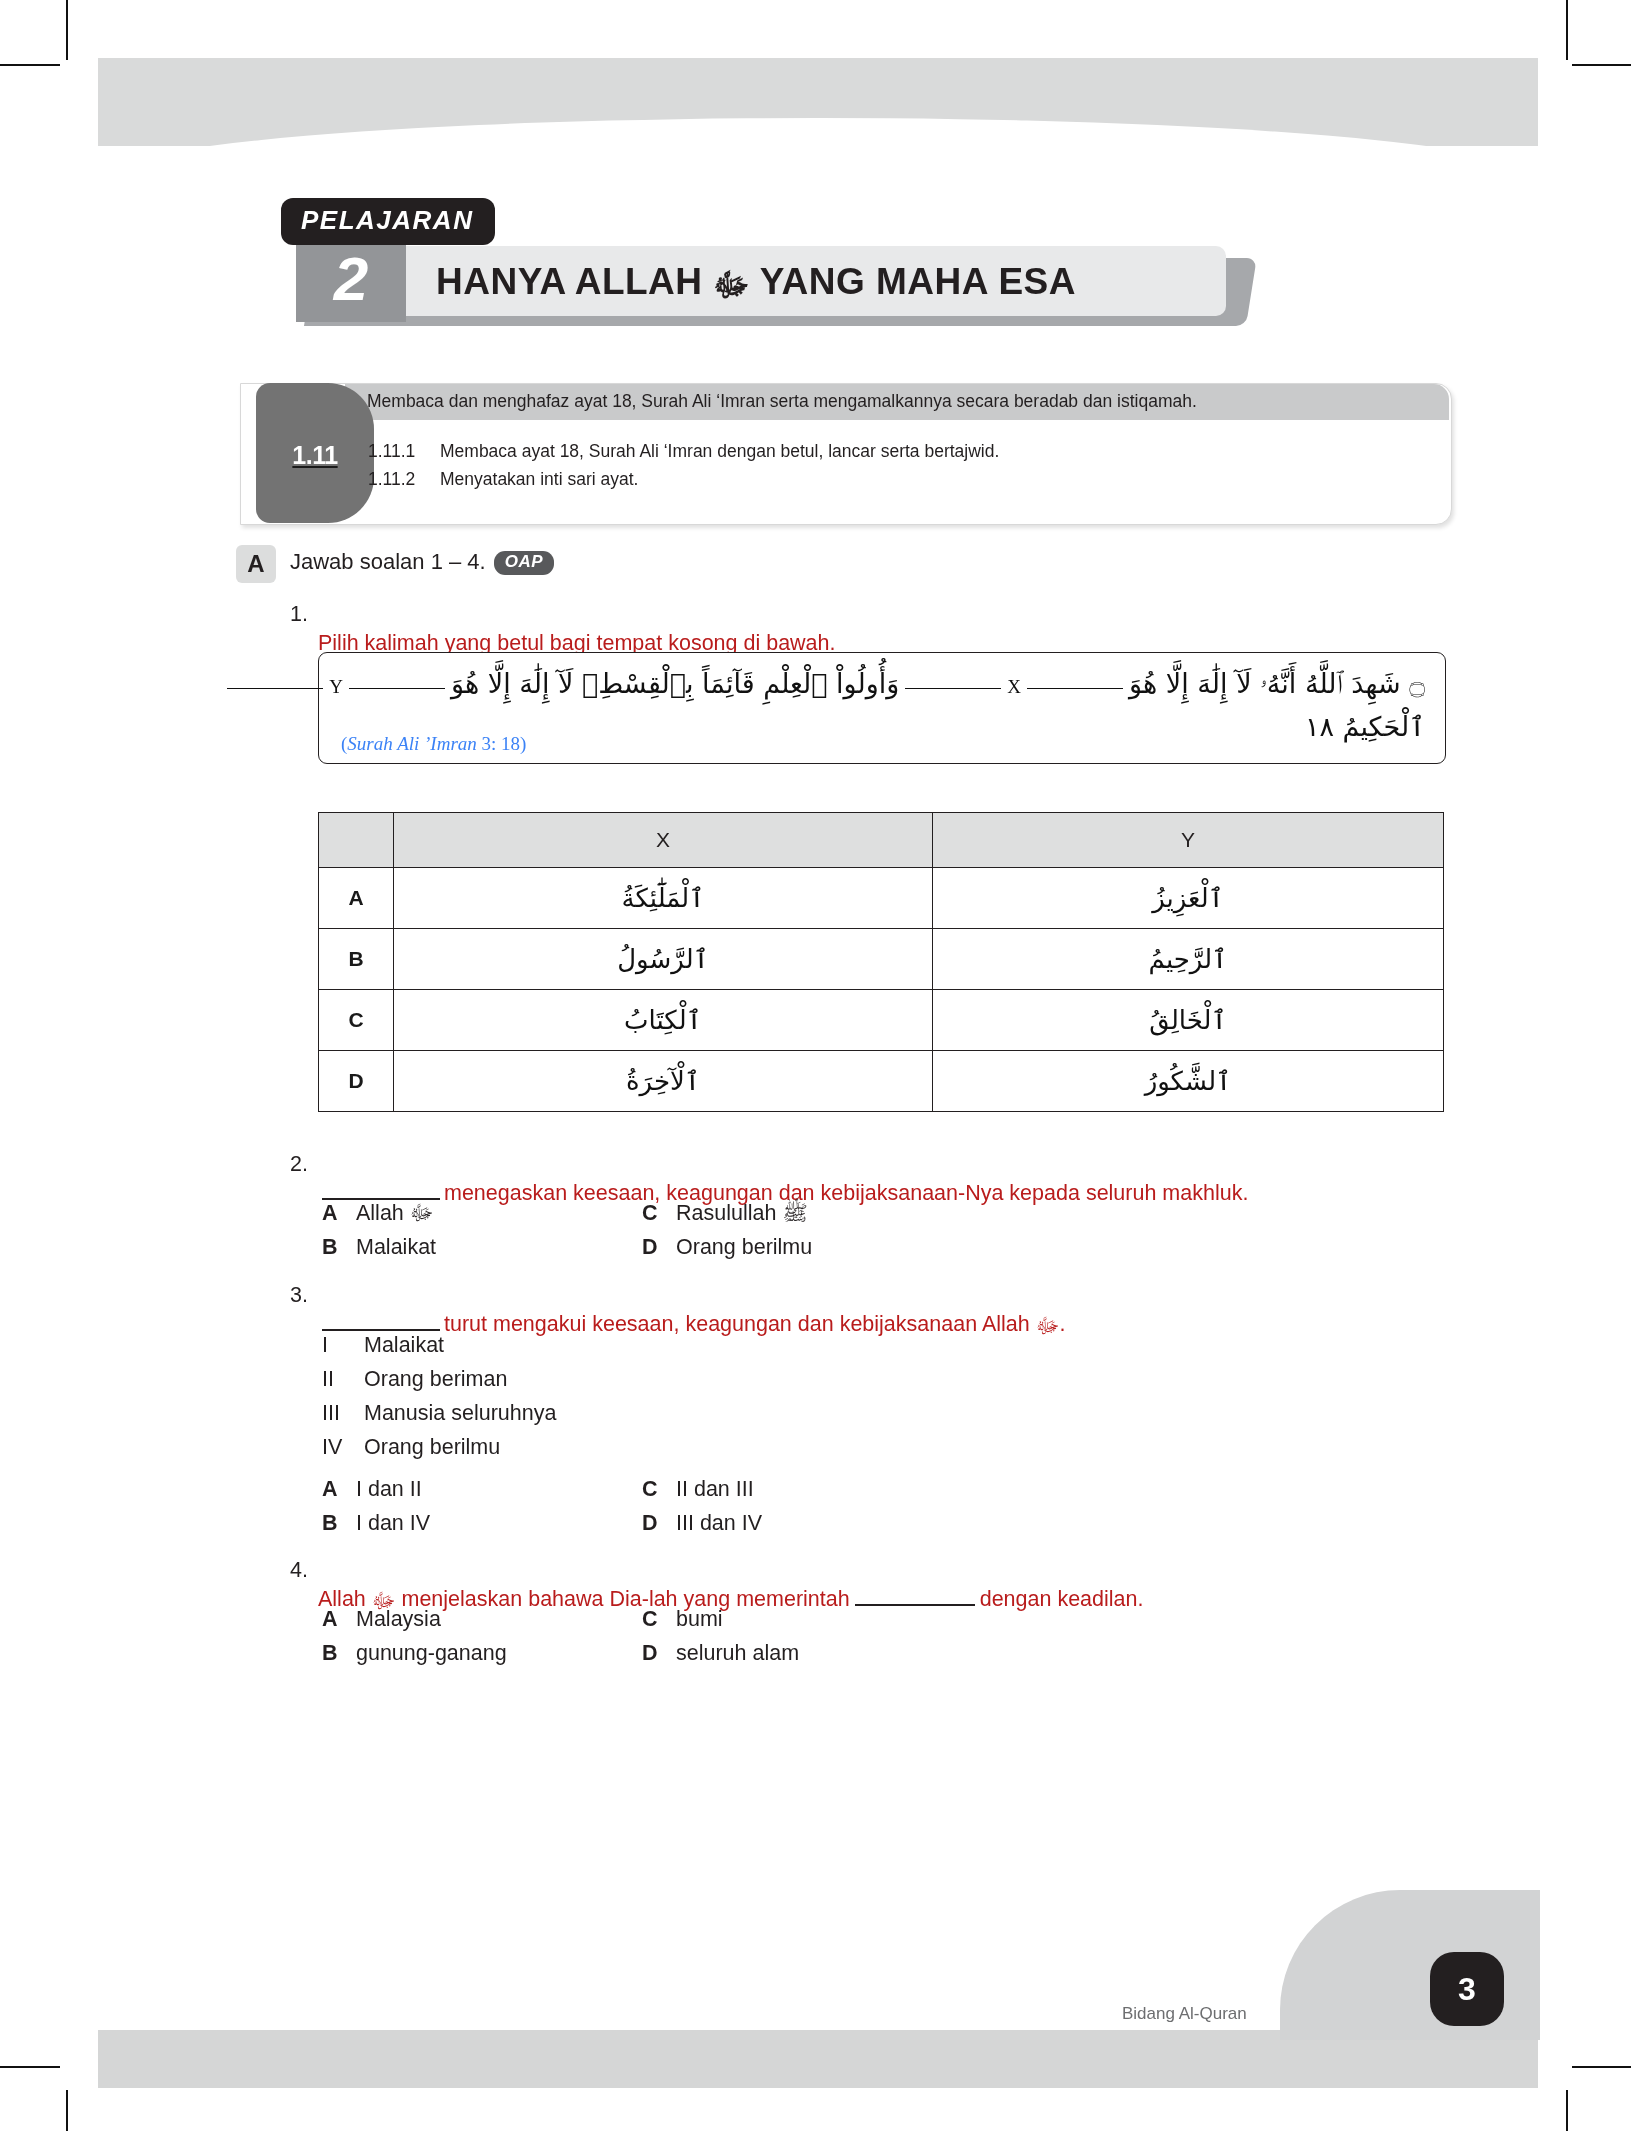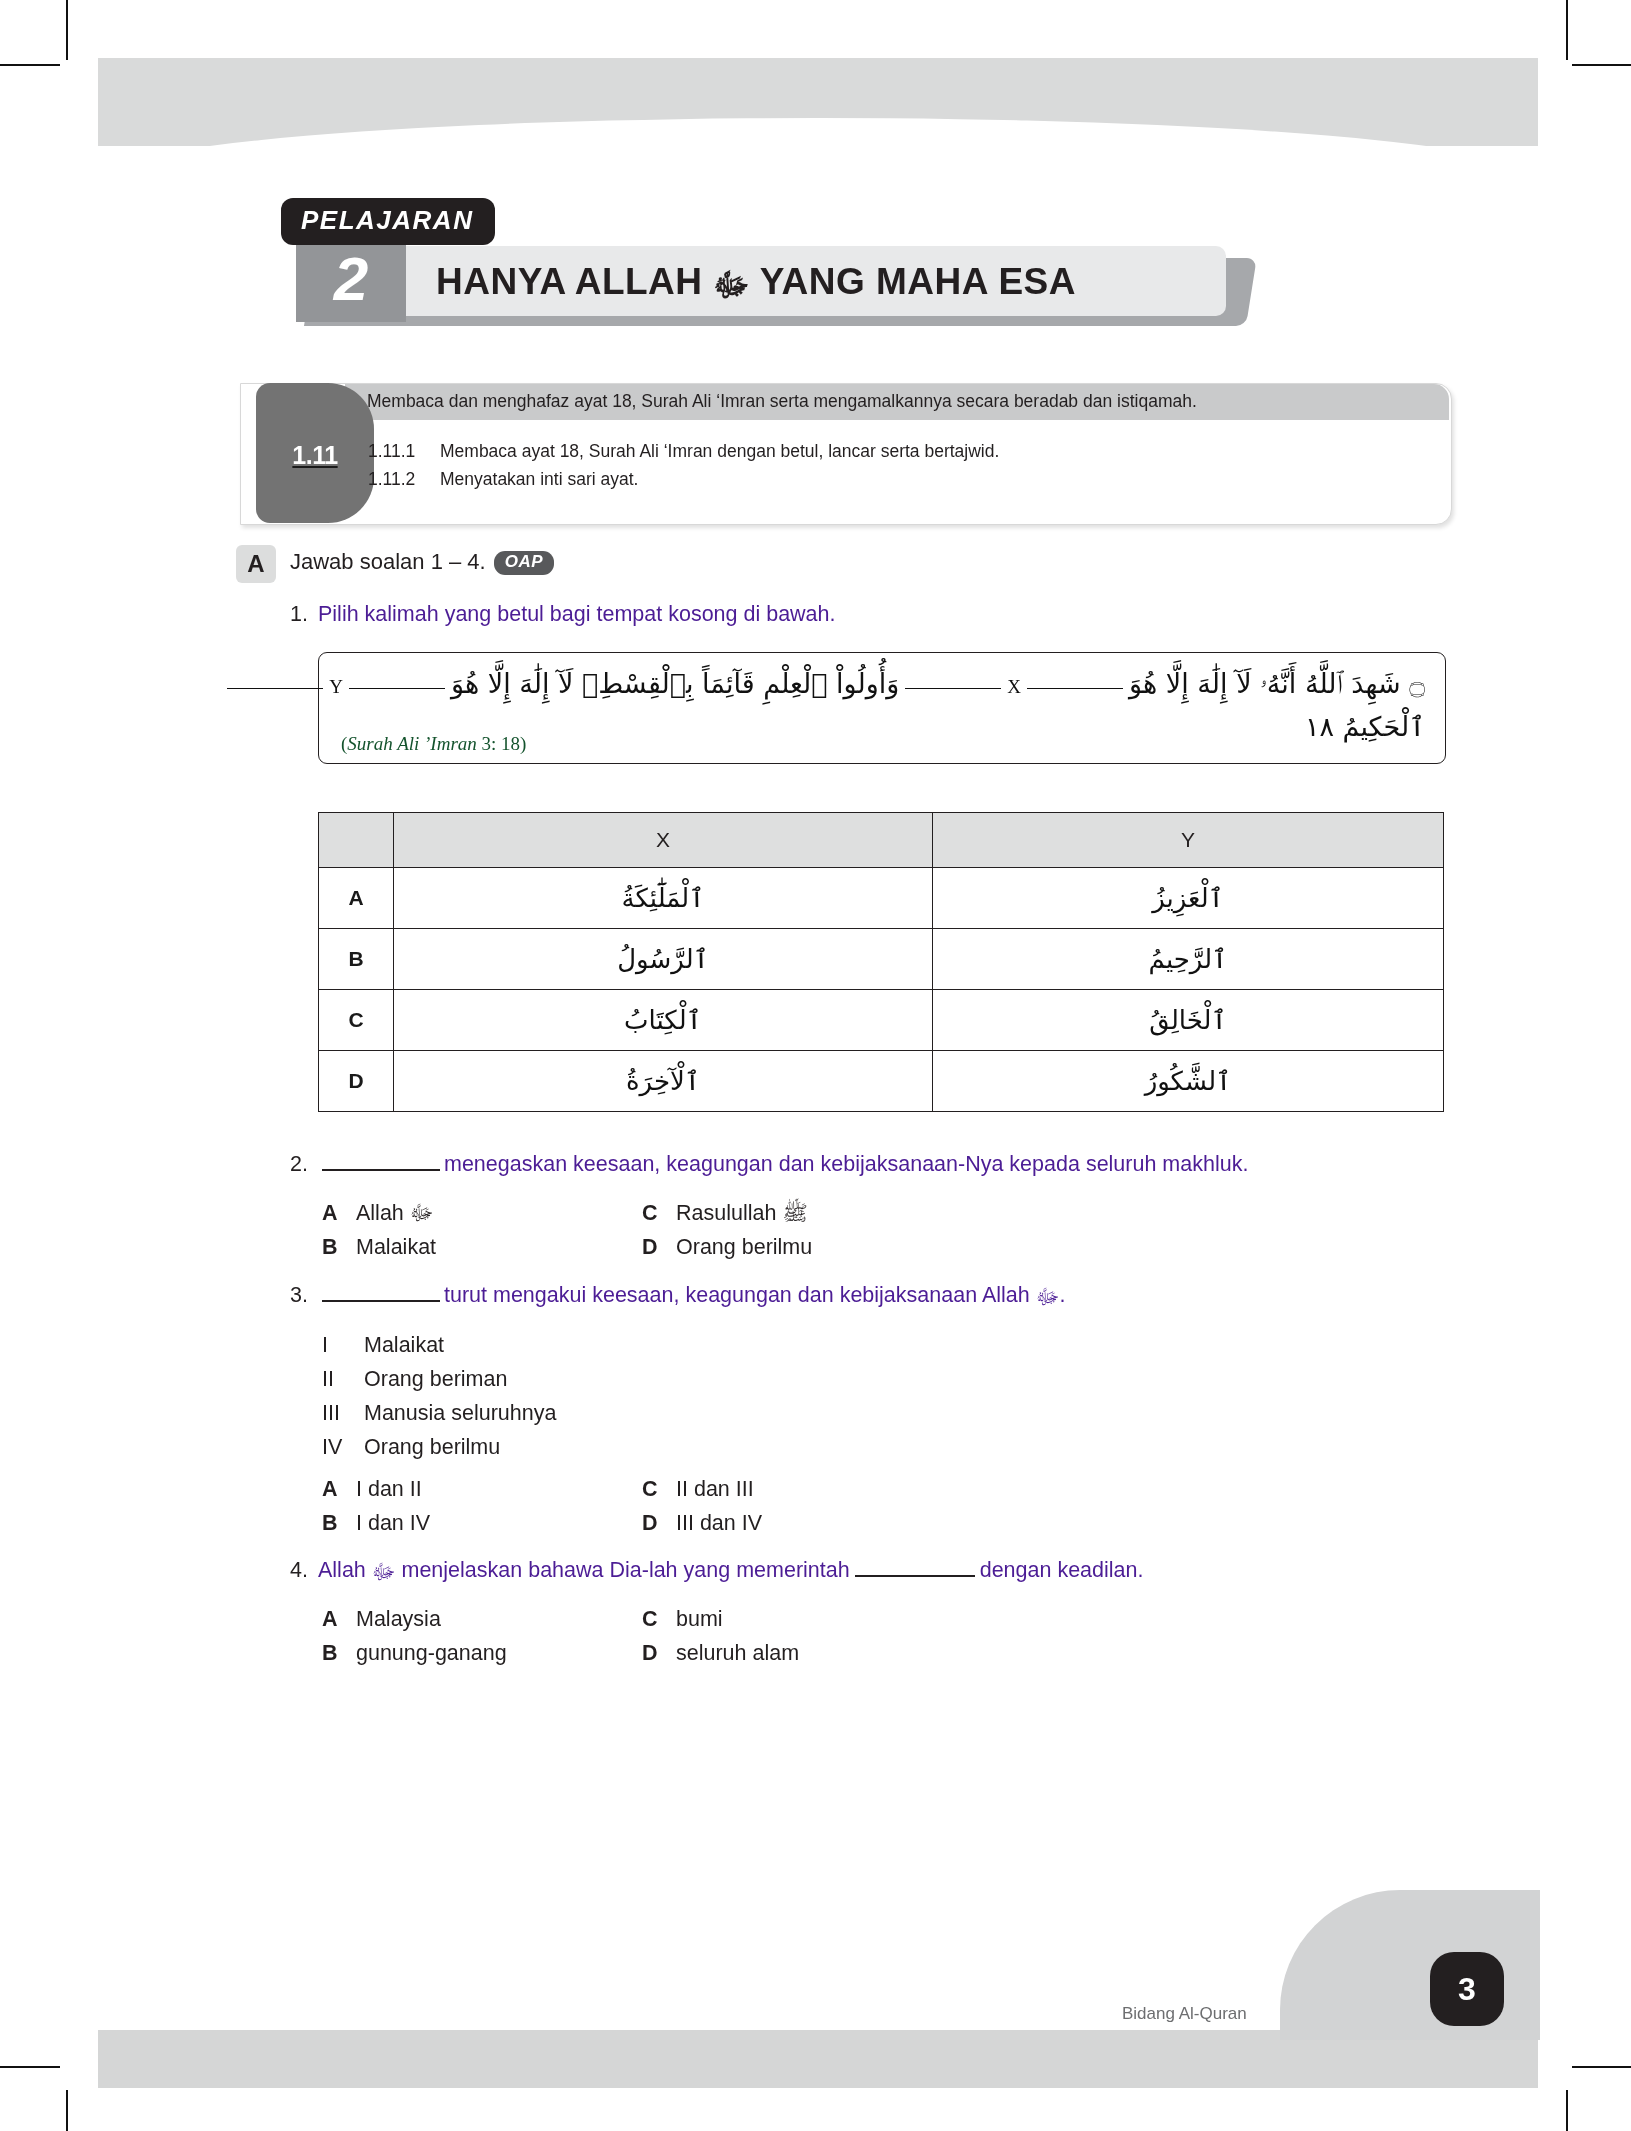--- a/index.html
+++ b/index.html
@@ -98,21 +98,21 @@
   .sec-a-text{
     position:absolute;left:290px;top:549px;font-size:22px;color:#231f20;
   }
   .oap{
     display:inline-block;background:#58595b;color:#fff;
     border-radius:11px;padding:1px 11px 3px;margin-left:8px;
     font-size:17px;font-weight:bold;font-style:italic;letter-spacing:0.5px;
     vertical-align:2px;
   }
   
-  .q{position:absolute;font-size:21.5px;color:#4c1d95;}
+  .q{position:absolute;font-size:21.5px;color:#b91c1c;margin-top:29px;}
   .q-num{position:absolute;font-size:21.5px;color:#231f20;}
   .blank{display:inline-block;border-bottom:2px solid #231f20;width:118px;height:17px;margin:0 4px;}
   .blank-s{display:inline-block;border-bottom:2px solid #231f20;width:120px;height:17px;margin:0 5px;}
   
   .verse-box{
     position:absolute;left:318px;top:652px;width:1126px;height:110px;
     border:1.5px solid #231f20;border-radius:9px;background:#fff;
   }
   .verse-line{
     position:absolute;right:20px;top:8px;width:1090px;
@@ -124,21 +124,21 @@
     position:absolute;right:20px;top:52px;width:1090px;
     direction:rtl;text-align:right;
     font-family:"DejaVu Sans","Liberation Serif",serif;
     font-size:27px;line-height:44px;color:#111;
   }
   .vblank{display:inline-block;border-bottom:1.6px solid #111;width:96px;height:12px;margin:0 6px;vertical-align:4px;}
   .vlabel{font-family:"Liberation Serif",serif;font-size:19px;}
   .verse-src{
     position:absolute;left:22px;bottom:8px;
     font-family:"Liberation Serif","DejaVu Serif",serif;
-    font-size:19px;color:#14532d;text-align:right;
+    font-size:19px;color:#3b82f6;text-align:right;
   }
   .verse-src i{font-style:italic;}
   
   .opt-table{
     position:absolute;left:318px;top:812px;width:1126px;
     border-collapse:collapse;
   }
   .opt-table td,.opt-table th{
     border:1.6px solid #231f20;height:58px;text-align:center;vertical-align:middle;
   }

